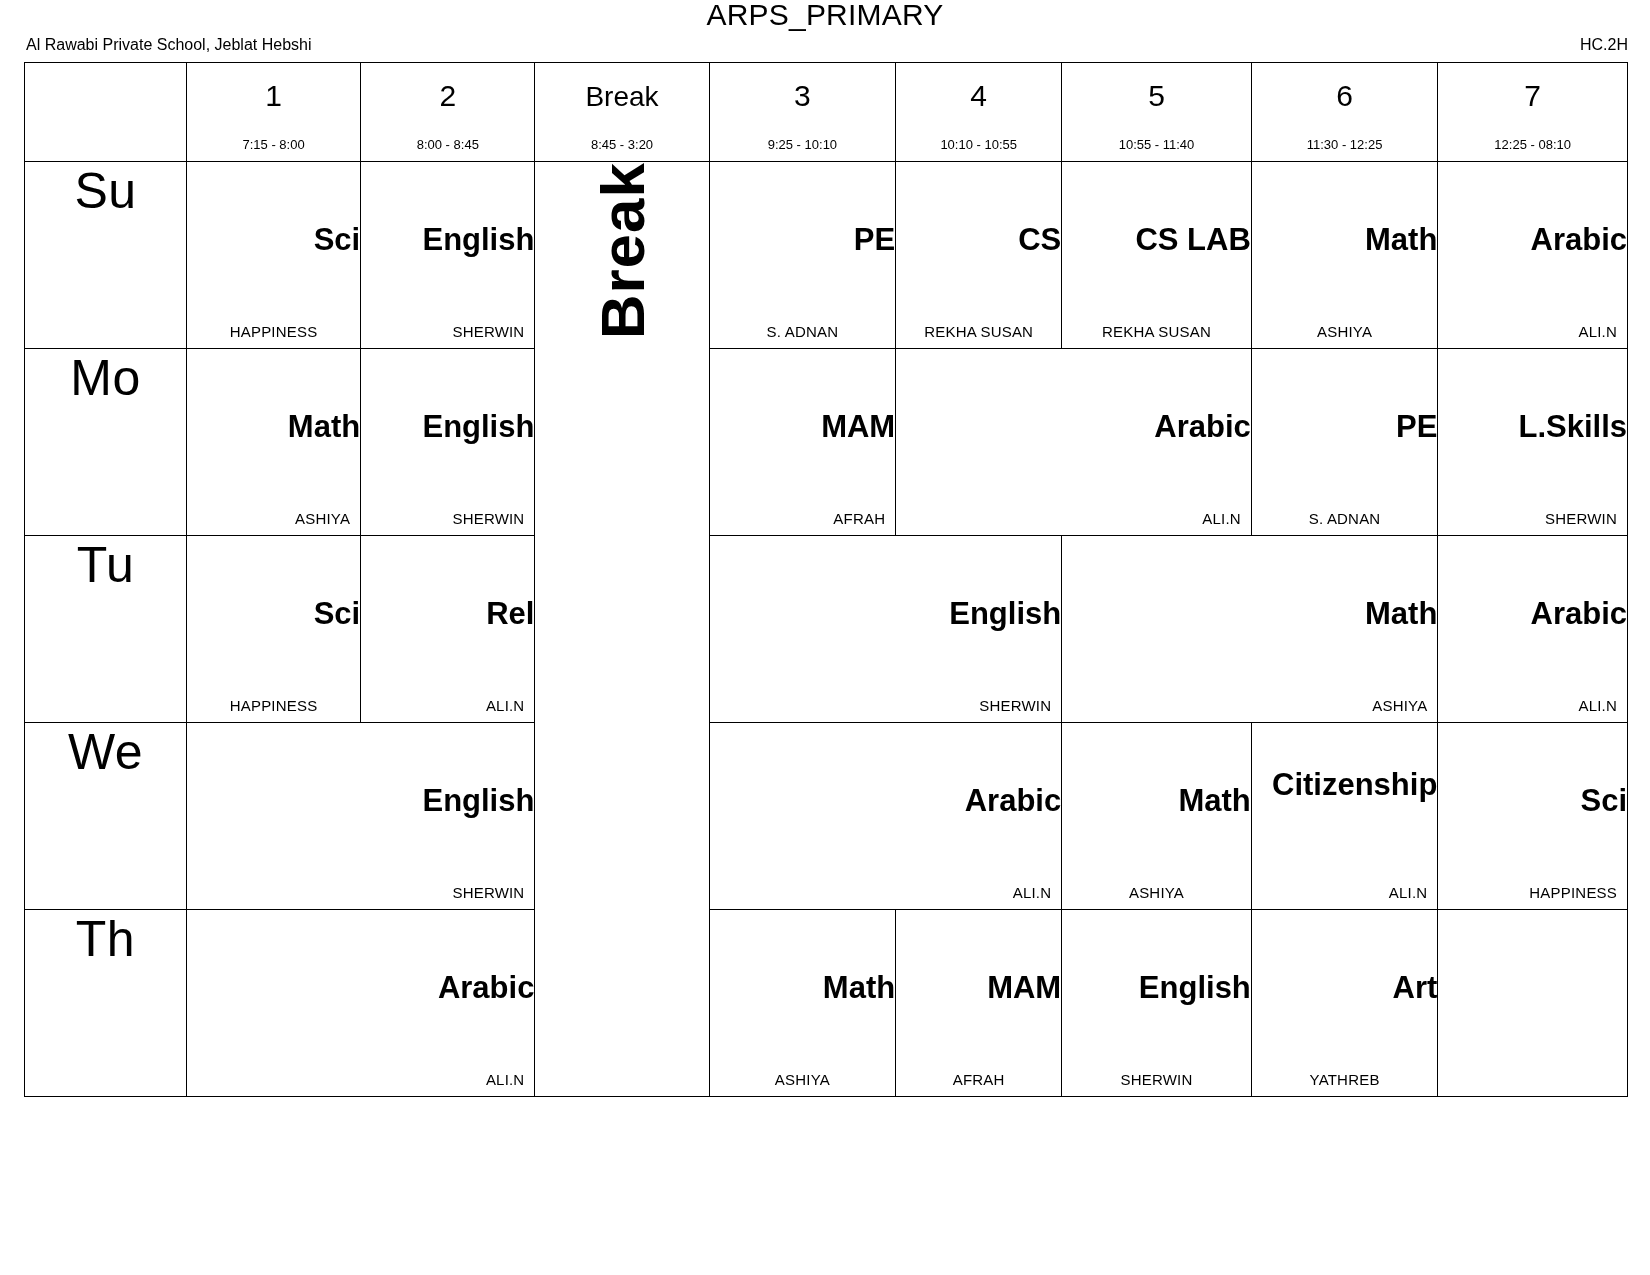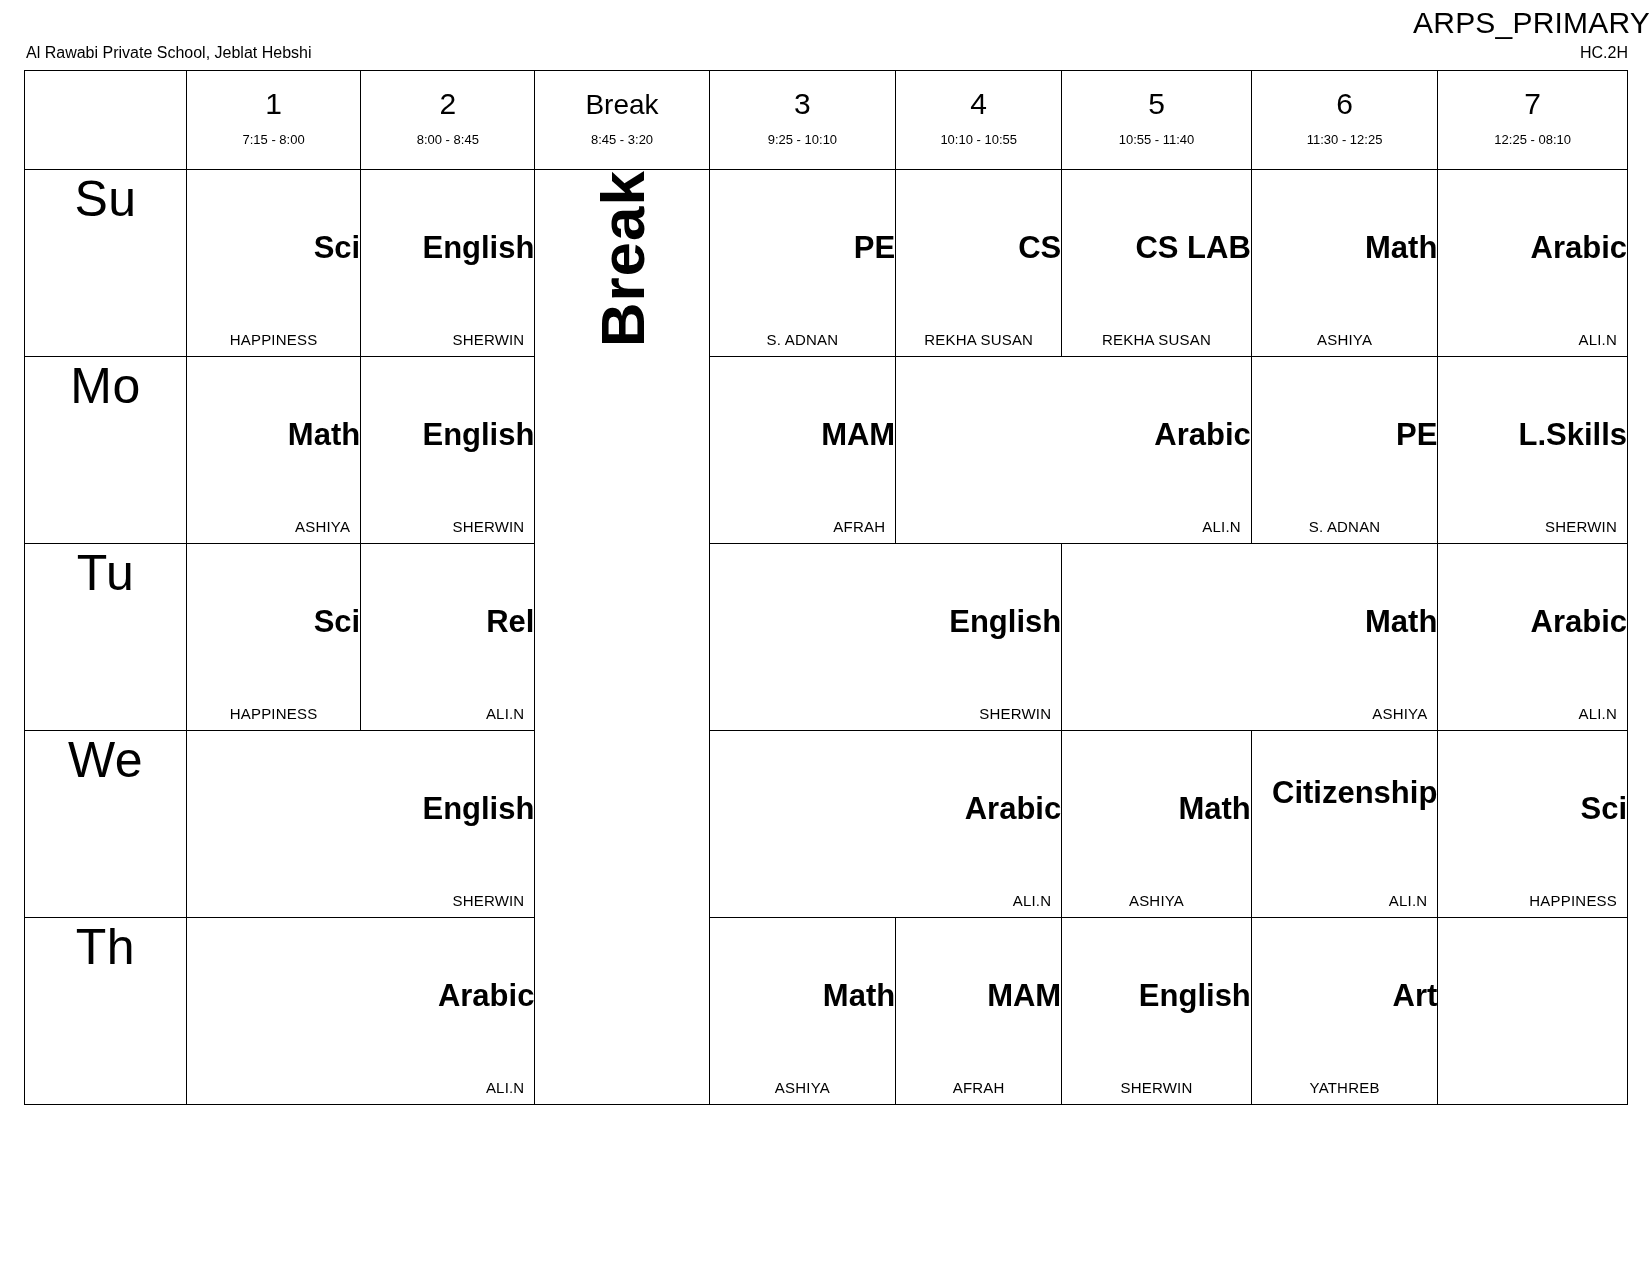--- a/index.html
+++ b/index.html
@@ -14,24 +14,23 @@
     color: #000000;
     position: relative;
   }
   .page {
     position: relative;
     width: 1650px;
     height: 1275px;
     box-sizing: border-box;
   }
   .title-main {
-    text-align: right;
+    text-align: center;
     font-size: 30px;
     line-height: 1.0;
-    padding-top: 8px;
     letter-spacing: 0.2px;
   }
   .title-class {
     text-align: center;
     font-size: 42px;
     font-weight: bold;
     line-height: 1.15;
     margin-top: 2px;
   }
   .subhead {
@@ -84,21 +83,21 @@
     padding-top: 18px;
     line-height: 1.0;
   }
   .hdr-break-label {
     font-size: 28px;
     padding-top: 20px;
     line-height: 1.0;
   }
   .hdr-time {
     font-size: 13px;
-    margin-top: 14px;
+    margin-top: 27px;
     line-height: 1.0;
   }
   .hdr-time.break-time {
     font-size: 13px;
   }
 
   .day-cell {
     text-align: center;
     vertical-align: middle;
     font-size: 50px;

